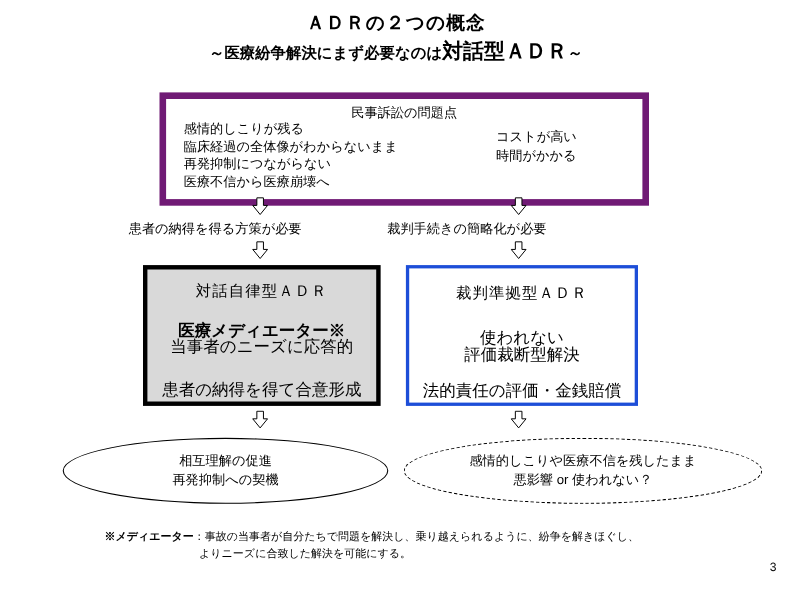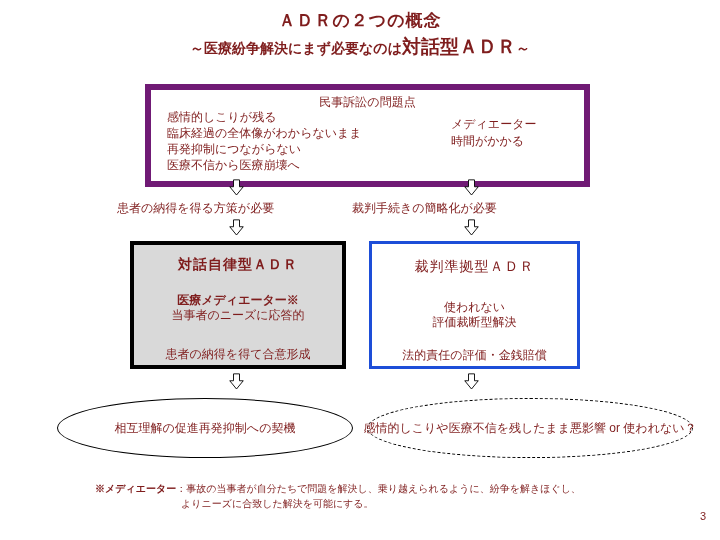--- a/index.html
+++ b/index.html
@@ -1,18 +1,18 @@
 <!DOCTYPE html>
 <html><head>
 <meta charset="utf-8">
 <style>
   html,body { margin:0; padding:0; background:#fff; }
   .slide {
     position:relative; width:720px; height:540px; background:#ffffff;
-    font-family:"Liberation Sans", sans-serif; color:#7f1d1d; overflow:hidden;
+    font-family:"Liberation Sans", sans-serif; color:#000000; overflow:hidden;
   }
   .title {
     position:absolute; top:9px; left:0; width:720px; text-align:center;
     font-size:17px; font-weight:bold; letter-spacing:1px;
   }
   .subtitle {
     position:absolute; top:34px; left:0; width:720px; text-align:center;
     font-size:14px; font-weight:bold;
   }
   .subtitle .emph { font-size:19px; font-weight:bold; }
@@ -22,30 +22,30 @@
   }
   .pbox-title { position:absolute; top:4px; left:0; width:100%; text-align:center; font-size:12px; }
   .pbox-left { position:absolute; left:16px; top:19px; line-height:16px; }
   .pbox-right { position:absolute; left:300px; top:26px; line-height:17px; }
   .down-arrow { position:absolute; width:15px; height:17px; }
   .need-label { position:absolute; top:200px; width:240px; font-size:12px; }
   .adr-box { position:absolute; top:241px; height:128px; text-align:center; box-sizing:border-box; }
   .adr-left  { left:130px; width:216px; border:4px solid #000; background:#d9d9d9; }
   .adr-right { left:369px; width:211px; border:3px solid #1d4ed8; background:#fff; }
   .adr-title { font-size:14px; line-height:18px; letter-spacing:1px; }
-  .adr-left .adr-title { font-weight:bold; margin-top:10px; }
+  .adr-left .adr-title { font-weight:normal; margin-top:10px; }
   .adr-right .adr-title { margin-top:13px; }
-  .adr-line { font-size:12px; line-height:15px; }
+  .adr-line { font-size:15px; line-height:15px; }
   .adr-left  .l1 { margin-top:20px; font-weight:bold; }
   .adr-left  .l3 { margin-top:24px; }
   .adr-right .l1 { margin-top:25px; }
   .adr-right .l3 { margin-top:18px; }
   .ellipse {
     position:absolute; top:398px; border:1px solid #000; border-radius:50%;
-    display:flex; flex-direction:row; align-items:center; justify-content:center;
+    display:flex; flex-direction:column; align-items:center; justify-content:center;
     font-size:12px; line-height:17px; box-sizing:border-box; background:#fff;
   }
   .ellipse-left  { left:57px;  width:296px; height:60px; }
   .ellipse-right { left:367px; width:326px; height:60px; border-style:dashed; }
   .footnote {
     position:absolute; left:95px; top:481px; width:610px;
     font-size:10px; line-height:15px;
   }
   .footnote b { font-weight:bold; }
   .fn-cont { padding-left:86px; }
@@ -63,21 +63,21 @@
 
   <div class="pbox">
     <div class="pbox-title t">民事訴訟の問題点</div>
     <div class="pbox-left">
       <div class="t">感情的しこりが残る</div>
       <div class="t">臨床経過の全体像がわからないまま</div>
       <div class="t">再発抑制につながらない</div>
       <div class="t">医療不信から医療崩壊へ</div>
     </div>
     <div class="pbox-right">
-      <div class="t">メディエーター</div>
+      <div class="t">コストが高い</div>
       <div class="t">時間がかかる</div>
     </div>
   </div>
 
   <span class="down-arrow" style="left:229px; top:179px;">
     <svg viewBox="0 0 20 22" width="15" height="17">
         <polygon points="6,0.8 14,0.8 14,10 19,10 10,21 1,10 6,10" fill="#fff" stroke="#000" stroke-width="1.2"></polygon>
       </svg>
   </span>
   <span class="down-arrow" style="left:464px; top:179px;">

